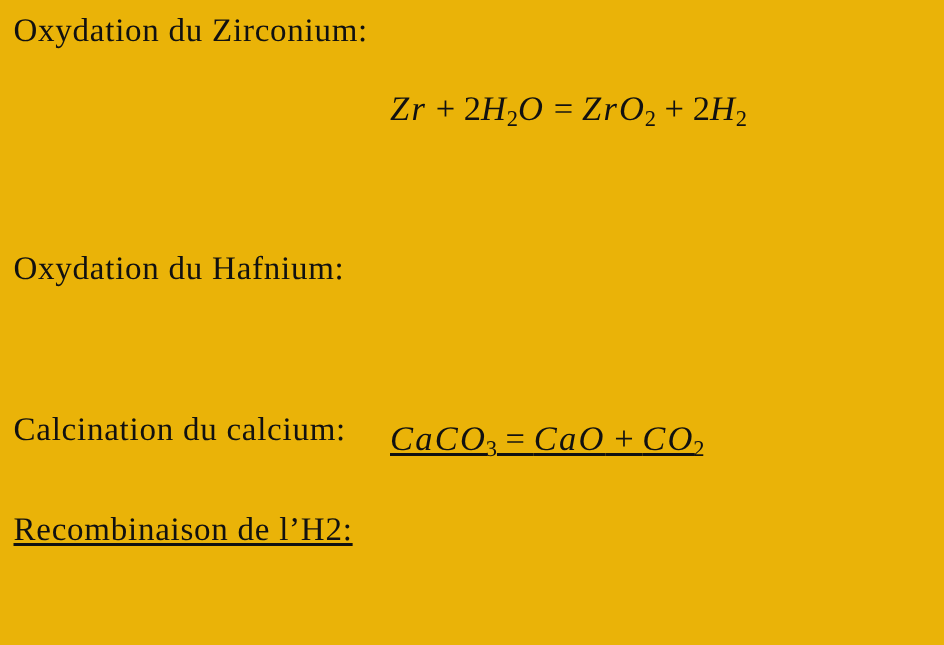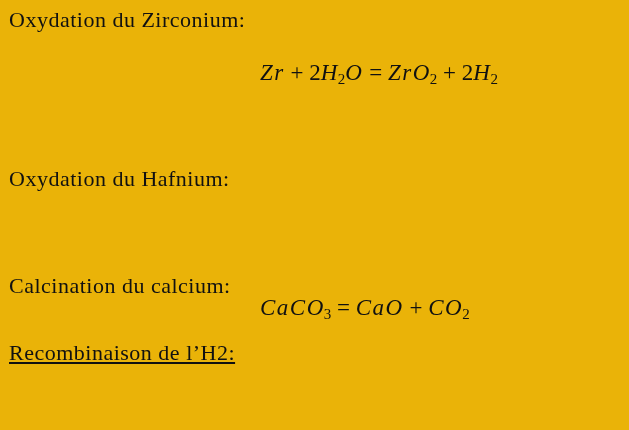--- a/index.html
+++ b/index.html
@@ -45,21 +45,21 @@
     font-size: 15px;
     vertical-align: -4px;
     margin-left: -1px;
   }
   
   .label-0 { top: 6px; }
   .eq-0    { top: 58px; }
   .label-1 { top: 124px; margin-top: 41px; }
   .eq-1    { top: 168px; }
   .label-2 { top: 228px; margin-top: 44px; }
-  .eq-2    { top: 293px; }
+  .eq-2    { top: 278px; text-decoration: underline; }
   .label-3 { top: 339px; text-decoration: underline; }
   .eq-3    { top: 366px; }
 </style>
 </head>
 <body>
 
 <div class="page">
 
   <div class="sec-label label-0">Oxydation du Zirconium:</div>
   <div class="equation eq-0"><span class="mvar">Zr</span><span class="mnum"> + 2</span><span class="mvar">H</span><span class="msub">2</span><span class="mvar">O</span><span class="mnum"> = </span><span class="mvar">ZrO</span><span class="msub">2</span><span class="mnum"> + 2</span><span class="mvar">H</span><span class="msub">2</span></div>

